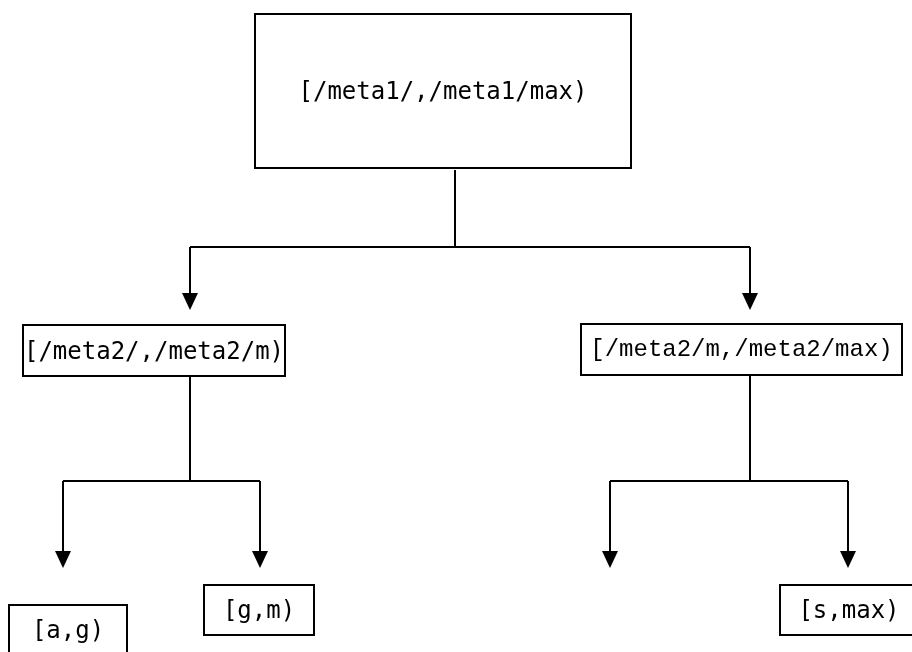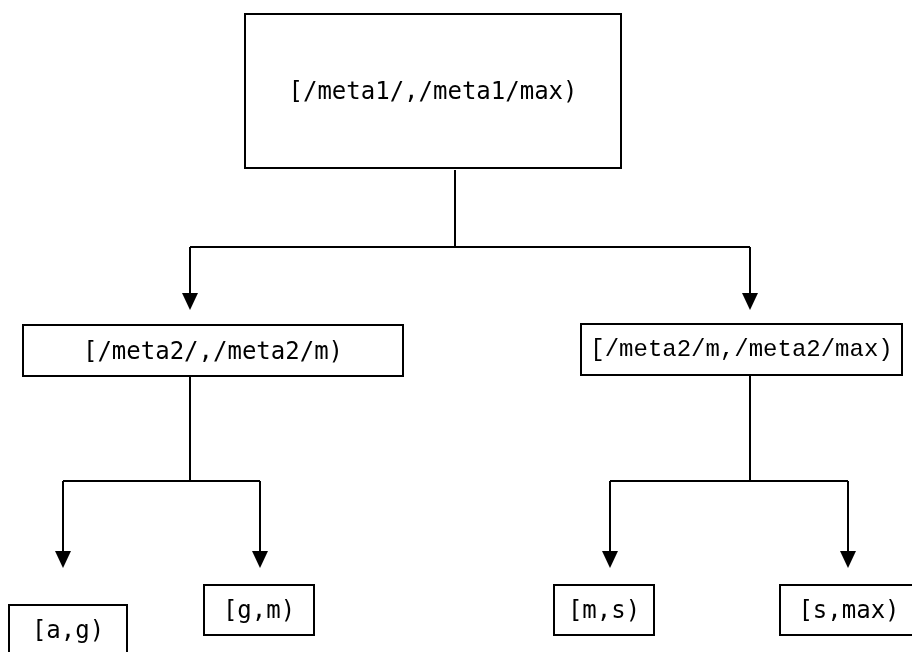--- a/index.html
+++ b/index.html
@@ -27,22 +27,22 @@
     box-sizing: border-box;
     border: 2px solid #000000;
     background: #ffffff;
     display: flex;
     align-items: center;
     justify-content: center;
     font-size: 24px;
     color: #000000;
     white-space: nowrap;
   }
-  .node-root  { left: 244px; top: 13px;  width: 378px; height: 156px; }
-  .node-l2a   { left: 22px;  top: 324px; width: 382px; height: 53px;  }
+  .node-root  { left: 254px; top: 13px;  width: 378px; height: 156px; }
+  .node-l2a   { left: 22px;  top: 324px; width: 264px; height: 53px;  }
   .node-l2b   { left: 580px; top: 323px; width: 323px; height: 53px; font-family: Liberation Mono, monospace;  }
   .node-leaf1 { left: 8px;   top: 604px; width: 120px; height: 52px;  }
   .node-leaf2 { left: 203px; top: 584px; width: 112px;  height: 52px;  }
   .node-leaf3 { left: 553px; top: 584px; width: 102px; height: 52px;  }
   .node-leaf4 { left: 779px; top: 584px; width: 140px; height: 52px;  }
 </style>
 </head>
 <body>
 
 <div class="canvas">
@@ -75,21 +75,18 @@
   </div>
 
   <div class="node node-leaf1">
     <span>[a,g)</span>
   </div>
 
   <div class="node node-leaf2">
     <span>[g,m)</span>
   </div>
 
-  <div class="node node-leaf3">
-    <span>[m,s)</span>
-  </div>
 
   <div class="node node-leaf4">
     <span>[s,max)</span>
   </div>
 
 </div>
 
 </body></html>

